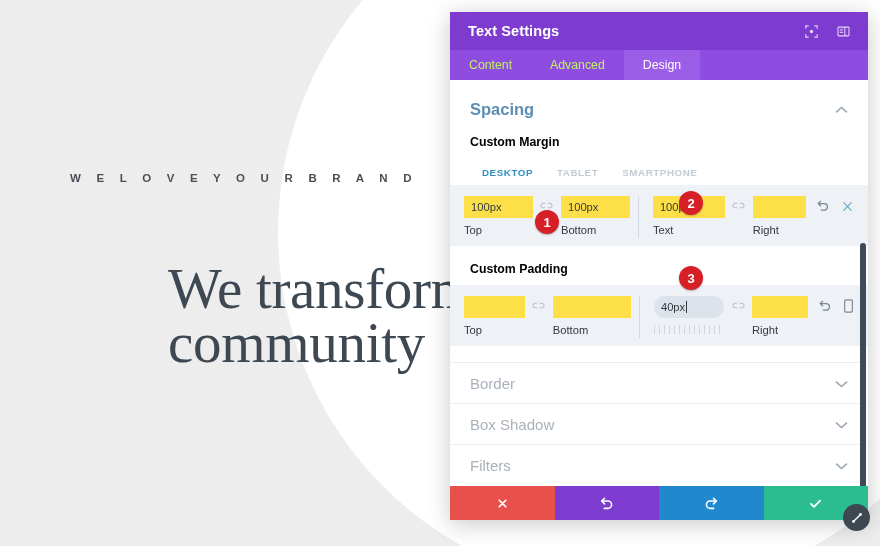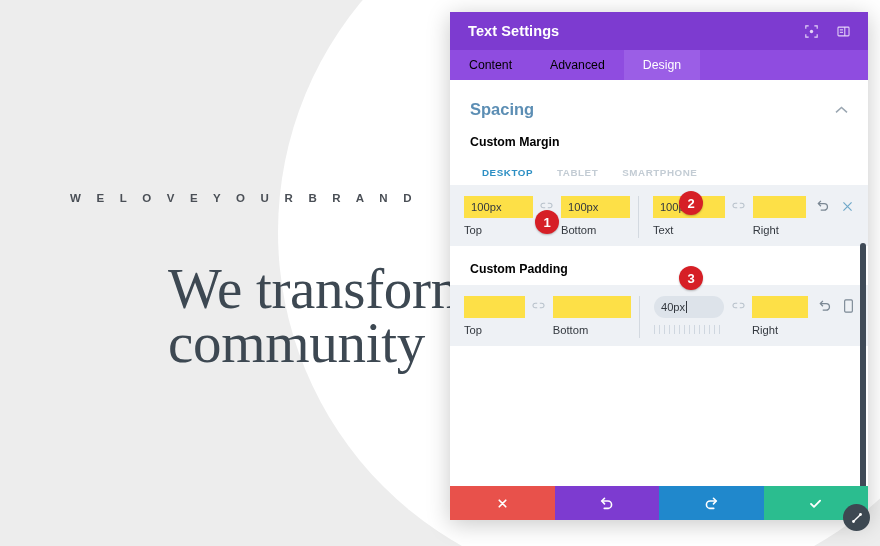--- a/index.html
+++ b/index.html
@@ -18,21 +18,21 @@
   }
   #bg-circle {
     position: absolute;
     left: 278px; top: -128px;
     width: 720px; height: 720px;
     border-radius: 50%;
     background: #ffffff;
   }
   #bg-eyebrow {
     position: absolute;
-    left: 70px; top: 192px;
+    left: 70px; top: 172px;
     font-size: 11.5px;
     letter-spacing: 6.2px;
     font-weight: 700;
     color: #4a4f56;
     font-family: "Liberation Sans", sans-serif;
     white-space: nowrap;
   }
   #bg-headline {
     position: absolute;
     left: 168px; top: 262px;
@@ -80,21 +80,21 @@
   #modal-tabs {
     height: 30px;
     background: #8f4ce0;
     display: flex; align-items: stretch;
     flex: 0 0 auto;
   }
   .tab {
     padding: 0 19px;
     display: flex; align-items: center;
     font-size: 12.3px;
-    color: #000000;
+    color: #bef264;
     cursor: pointer;
     background: transparent;
   }
   .tab.active { background: #9b5ee6; color: #ffffff; }
 
   
   #modal-body {
     flex: 1 1 auto;
     position: relative;
     overflow: hidden;
@@ -428,20 +428,47 @@
             </div>
             <div class="act-icon">
               <svg width="11" height="14" viewBox="0 0 12 16" fill="none" stroke="currentColor" stroke-width="1.3">
                 <rect x="1.6" y="1" width="8.8" height="14" rx="1.2"></rect>
               </svg>
             </div>
           </div>
         </div>
       </div>
 
+      <div style="margin-top:16px;">
+        <div class="acc-item">
+          <div class="acc-label">Border</div>
+          <div class="chev">
+            <svg width="13" height="8" viewBox="0 0 13 8" fill="none" stroke="currentColor" stroke-width="1.5">
+                <path d="M1 1.6L6.5 6.6 12 1.6"></path>
+              </svg>
+          </div>
+        </div>
+        <div class="acc-item">
+          <div class="acc-label">Box Shadow</div>
+          <div class="chev">
+            <svg width="13" height="8" viewBox="0 0 13 8" fill="none" stroke="currentColor" stroke-width="1.5">
+                <path d="M1 1.6L6.5 6.6 12 1.6"></path>
+              </svg>
+          </div>
+        </div>
+        <div class="acc-item">
+          <div class="acc-label">Filters</div>
+          <div class="chev">
+            <svg width="13" height="8" viewBox="0 0 13 8" fill="none" stroke="currentColor" stroke-width="1.5">
+                <path d="M1 1.6L6.5 6.6 12 1.6"></path>
+              </svg>
+          </div>
+        </div>
+
+      </div>
 
     </div>
 
     <div id="panel-scrollbar">
       <div id="panel-thumb"></div>
     </div>
   </div>
 
   <div id="modal-footer">
     <div class="foot-btn" style="background:#e8514b;">

